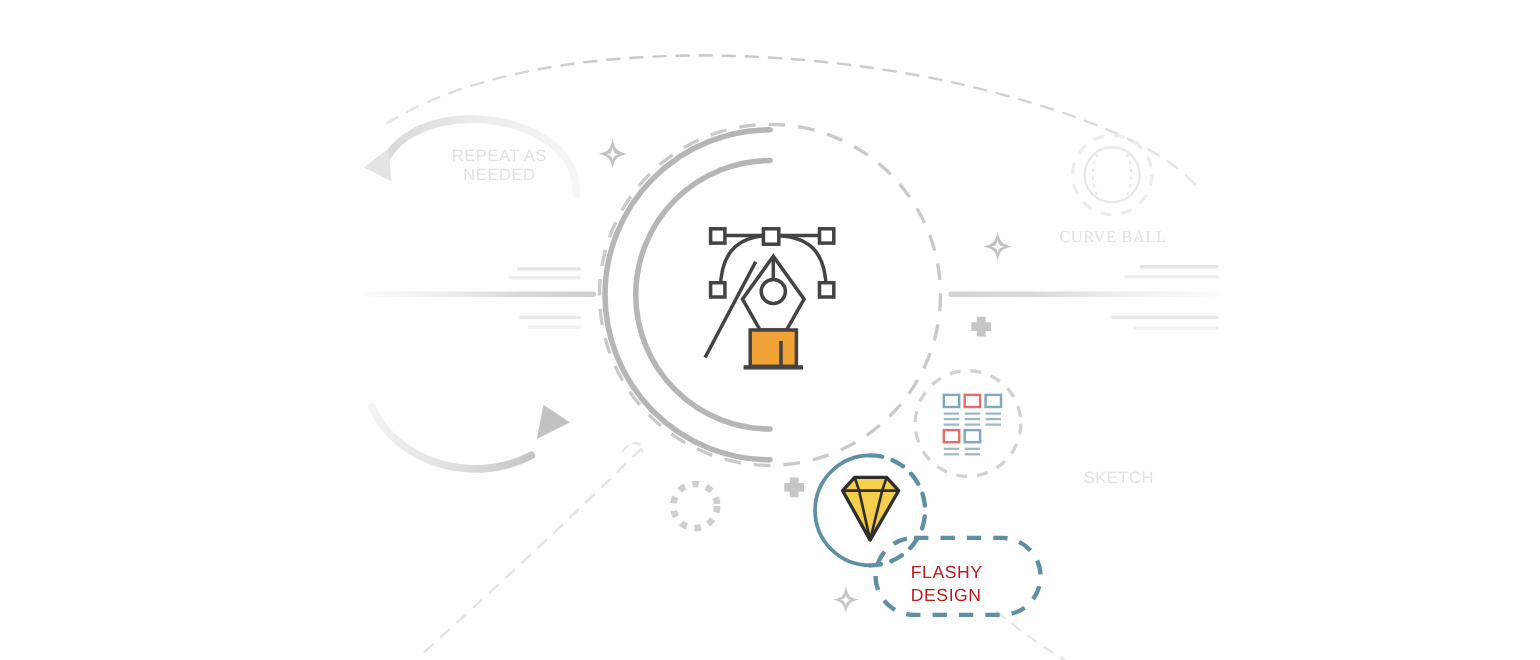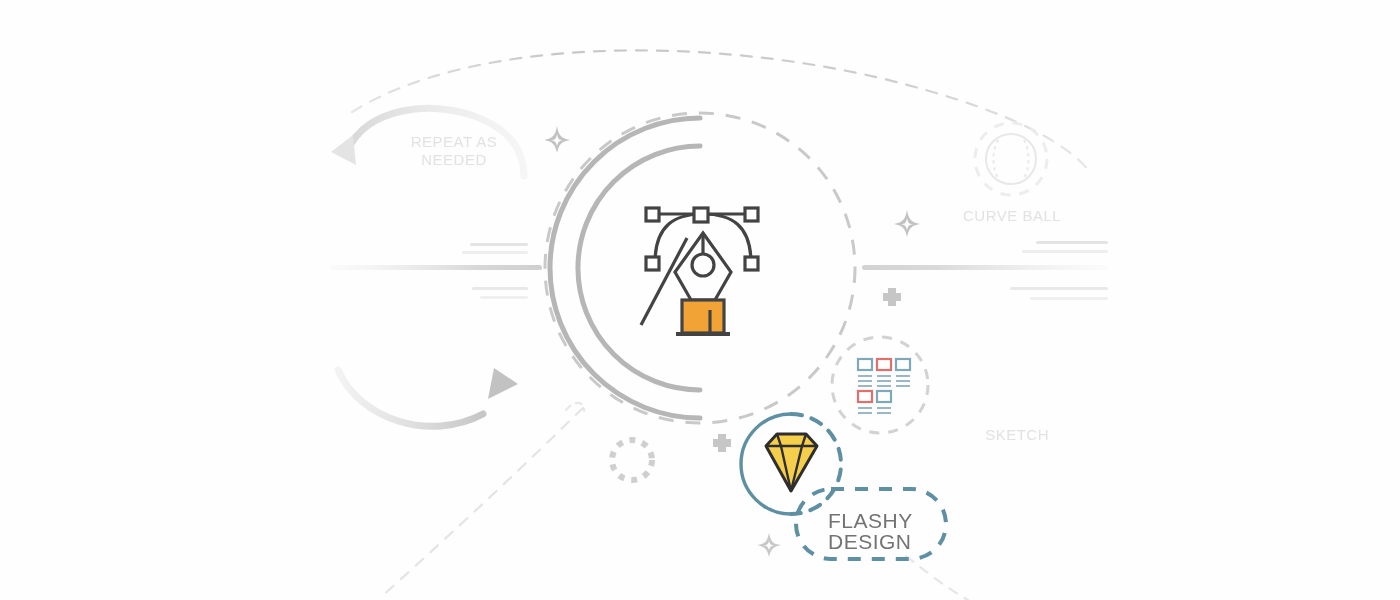--- a/index.html
+++ b/index.html
@@ -5,21 +5,21 @@
   html,body{margin:0;padding:0;background:#ffffff;}
   body{
     width:1400px;height:600px;overflow:hidden;
     font-family:"Liberation Sans","DejaVu Sans",sans-serif;
     background:#fefefe;
   }
   #stage{position:relative;width:1400px;height:600px;background:#fefefe;}
   #stage > svg{position:absolute;left:0;top:0;}
   .lbl{position:absolute;letter-spacing:.5px;white-space:pre-line;}
   .lbl-faint{color:#e2e2e2;font-size:15px;line-height:18px;}
-  .lbl-blue{color:#737373;font-size:21px;line-height:21px;font-weight:400;}
+  .lbl-blue{color:#b91c1c;font-size:16px;line-height:21px;font-weight:400;}
 </style>
 </head>
 <body>
 
 <div id="stage">
 
   <svg width="1400" height="600" viewBox="0 0 1400 600">
     <defs>
       <linearGradient id="fadeRight" x1="0" y1="0" x2="1" y2="0">
         <stop offset="0%" stop-color="#e9e9e9" stop-opacity="0.15"></stop>
@@ -183,20 +183,20 @@
       <path d="M 888 288 h 8 v 5 h 5 v 8 h -5 v 5 h -8 v -5 h -5 v -8 h 5 z"></path>
     </g>
     <g fill="#c6c6c6">
       <path d="M 718 434 h 8 v 5 h 5 v 8 h -5 v 5 h -8 v -5 h -5 v -8 h 5 z"></path>
     </g>
   </svg>
 
   <div class="lbl lbl-faint" style="left:374px;top:133px;width:160px;text-align:center;">REPEAT AS
 NEEDED</div>
 
-  <div class="lbl lbl-faint" style="left:963px;top:207px;width:170px;text-align:left;">CURVE BALL</div>
+  <div class="lbl lbl-faint" style="left:963px;top:207px;width:170px;text-align:left;font-family:Liberation Serif, serif;">CURVE BALL</div>
 
   <div class="lbl lbl-faint" style="left:919px;top:426px;width:130px;text-align:right;">SKETCH</div>
 
   <div class="lbl lbl-blue" style="left:828px;top:510px;width:150px;text-align:left;">FLASHY
 DESIGN</div>
 
 </div>
 
 </body></html>

